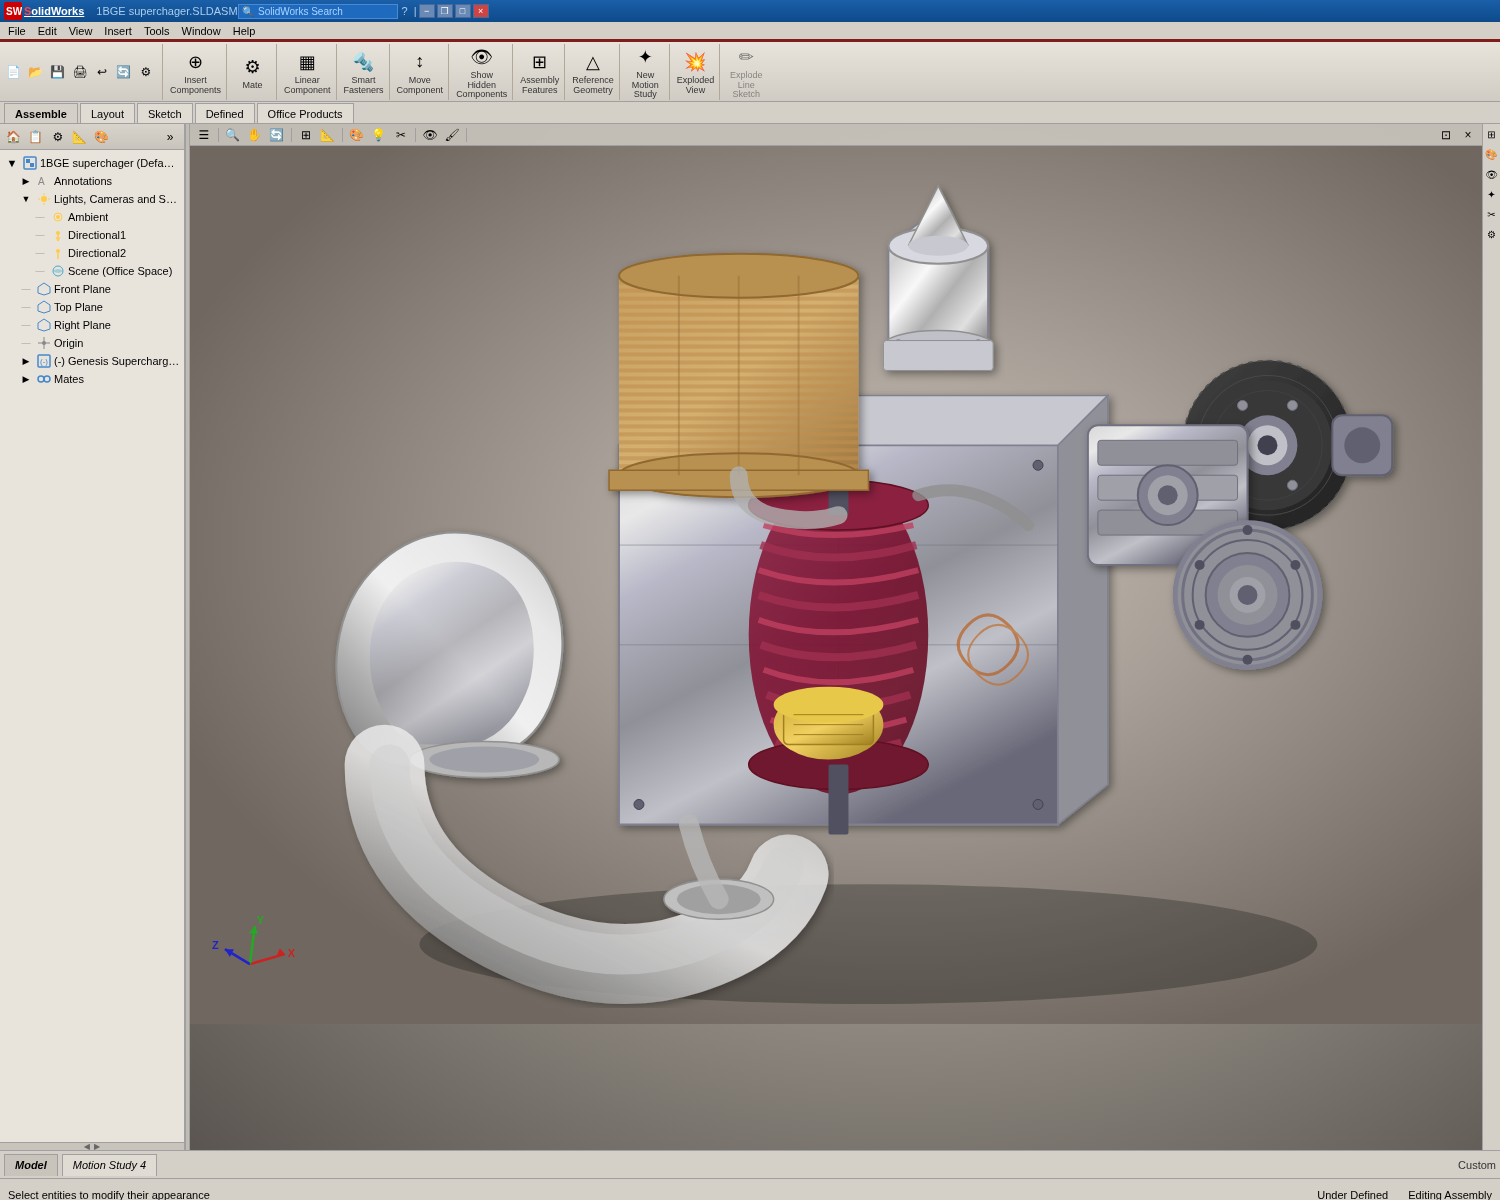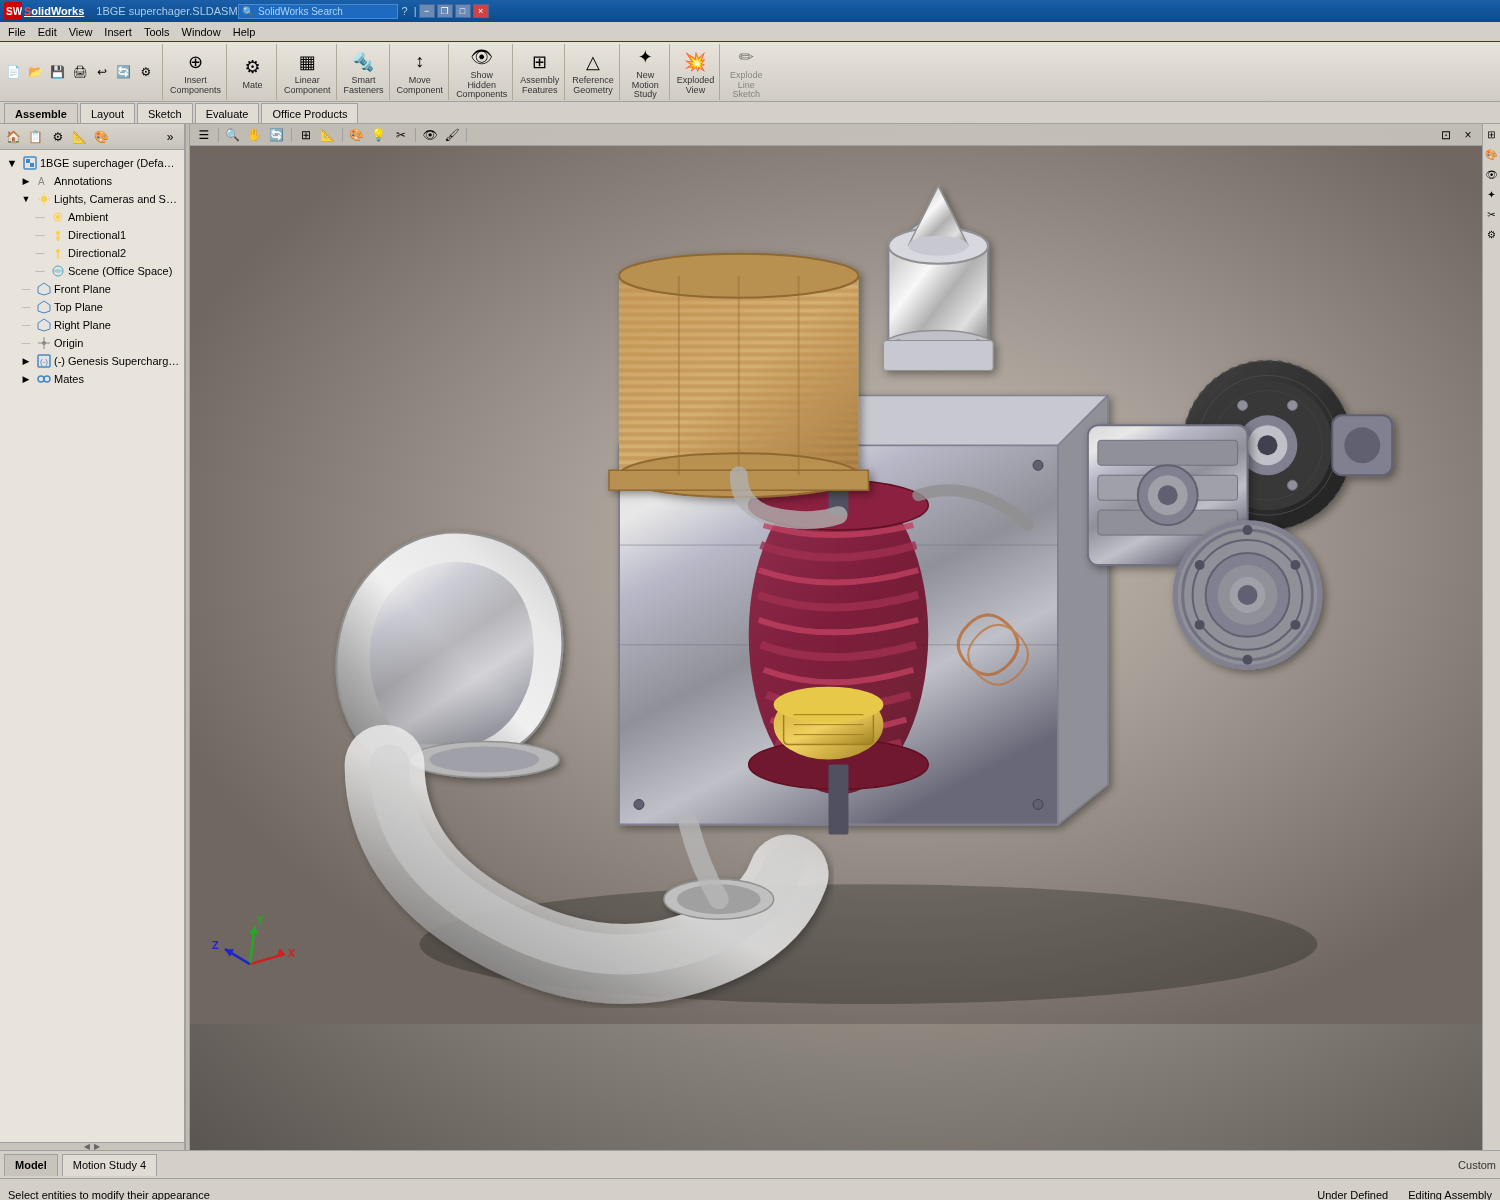--- a/index.html
+++ b/index.html
@@ -43,21 +43,21 @@
       cursor: pointer;
     }
 
     
     #menubar {
       height: 20px;
       background: #d4d0c8;
       display: flex;
       align-items: center;
       padding: 0 2px;
-      border-bottom: 1px solid #7f1d1d;
+      border-bottom: 3px solid #7f1d1d;
     }
     .menu-item {
       padding: 1px 6px;
       font-size: 11px;
       color: #000;
       cursor: pointer;
     }
 
     
     #toolbar {
@@ -258,20 +258,21 @@
     .bottom-tab {
       padding: 3px 10px;
       font-size: 11px;
       border: 1px solid #a0a0a0;
       border-bottom: none;
       background: #e0dcd4;
       cursor: pointer;
       height: 22px;
       display: flex;
       align-items: center;
+      font-style: italic;
     }
     .bottom-tab.active { background: #c8c4bc; font-weight: bold; }
 
     
     #statusbar {
       height: 32px;
       background: #d4d0c8;
       border-top: 1px solid #a0a0a0;
       display: flex;
       align-items: center;
@@ -438,21 +439,21 @@
       <div class="toolbar-icon">✏</div>
       <div class="toolbar-label">Explode<br>Line<br>Sketch</div>
     </div>
   </div>
 </div>
 
 <div id="tabbar">
   <div class="tab-item active">Assemble</div>
   <div class="tab-item">Layout</div>
   <div class="tab-item">Sketch</div>
-  <div class="tab-item">Evaluate</div>
+  <div class="tab-item">Defined</div>
   <div class="tab-item">Office Products</div>
 </div>
 
 <div id="main-area">
 
   <div id="left-panel">
 
     <div id="panel-toolbar">
       <div class="panel-icon-btn" title="FeatureManager">🏠</div>
       <div class="panel-icon-btn" title="PropertyManager">📋</div>

